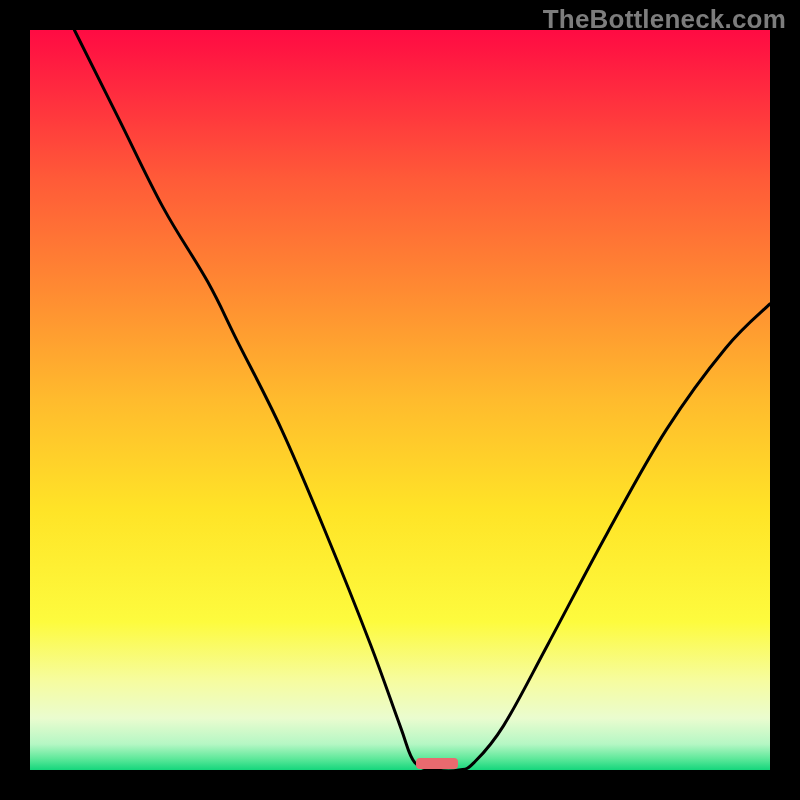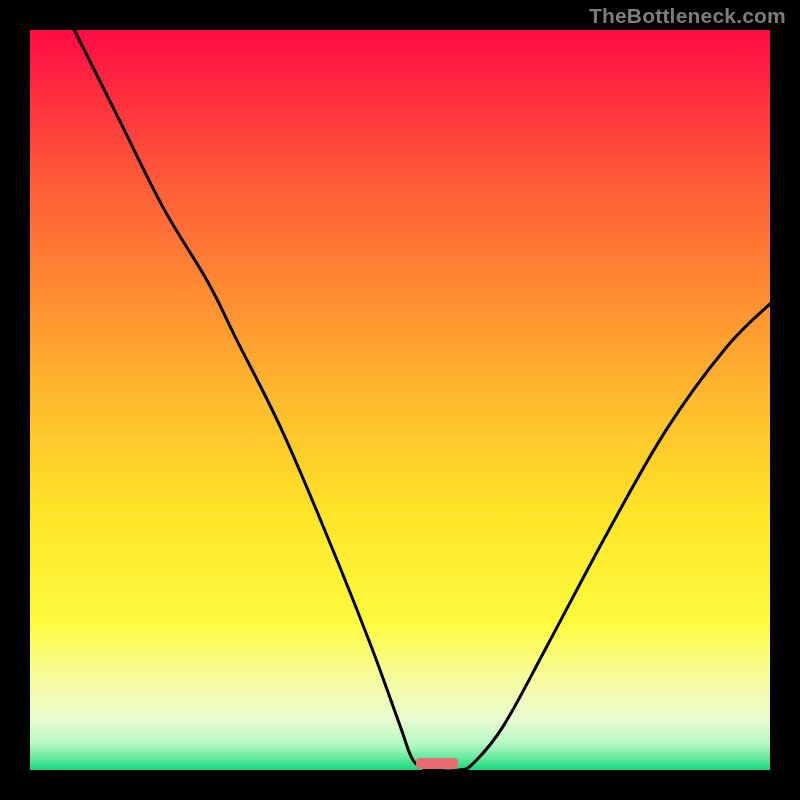--- a/index.html
+++ b/index.html
@@ -16,21 +16,21 @@
     left: 0;
     top: 0;
     width: 800px;
     height: 800px;
     background: #000;
   }
   .watermark {
     position: absolute;
     top: 4px;
     right: 14px;
-    font-size: 21px;
+    font-size: 26px;
     font-weight: 600;
     color: #7d7d7d;
     letter-spacing: 0.2px;
     user-select: none;
   }
   .plot {
     position: absolute;
     left: 30px;
     top: 30px;
     width: 740px;

